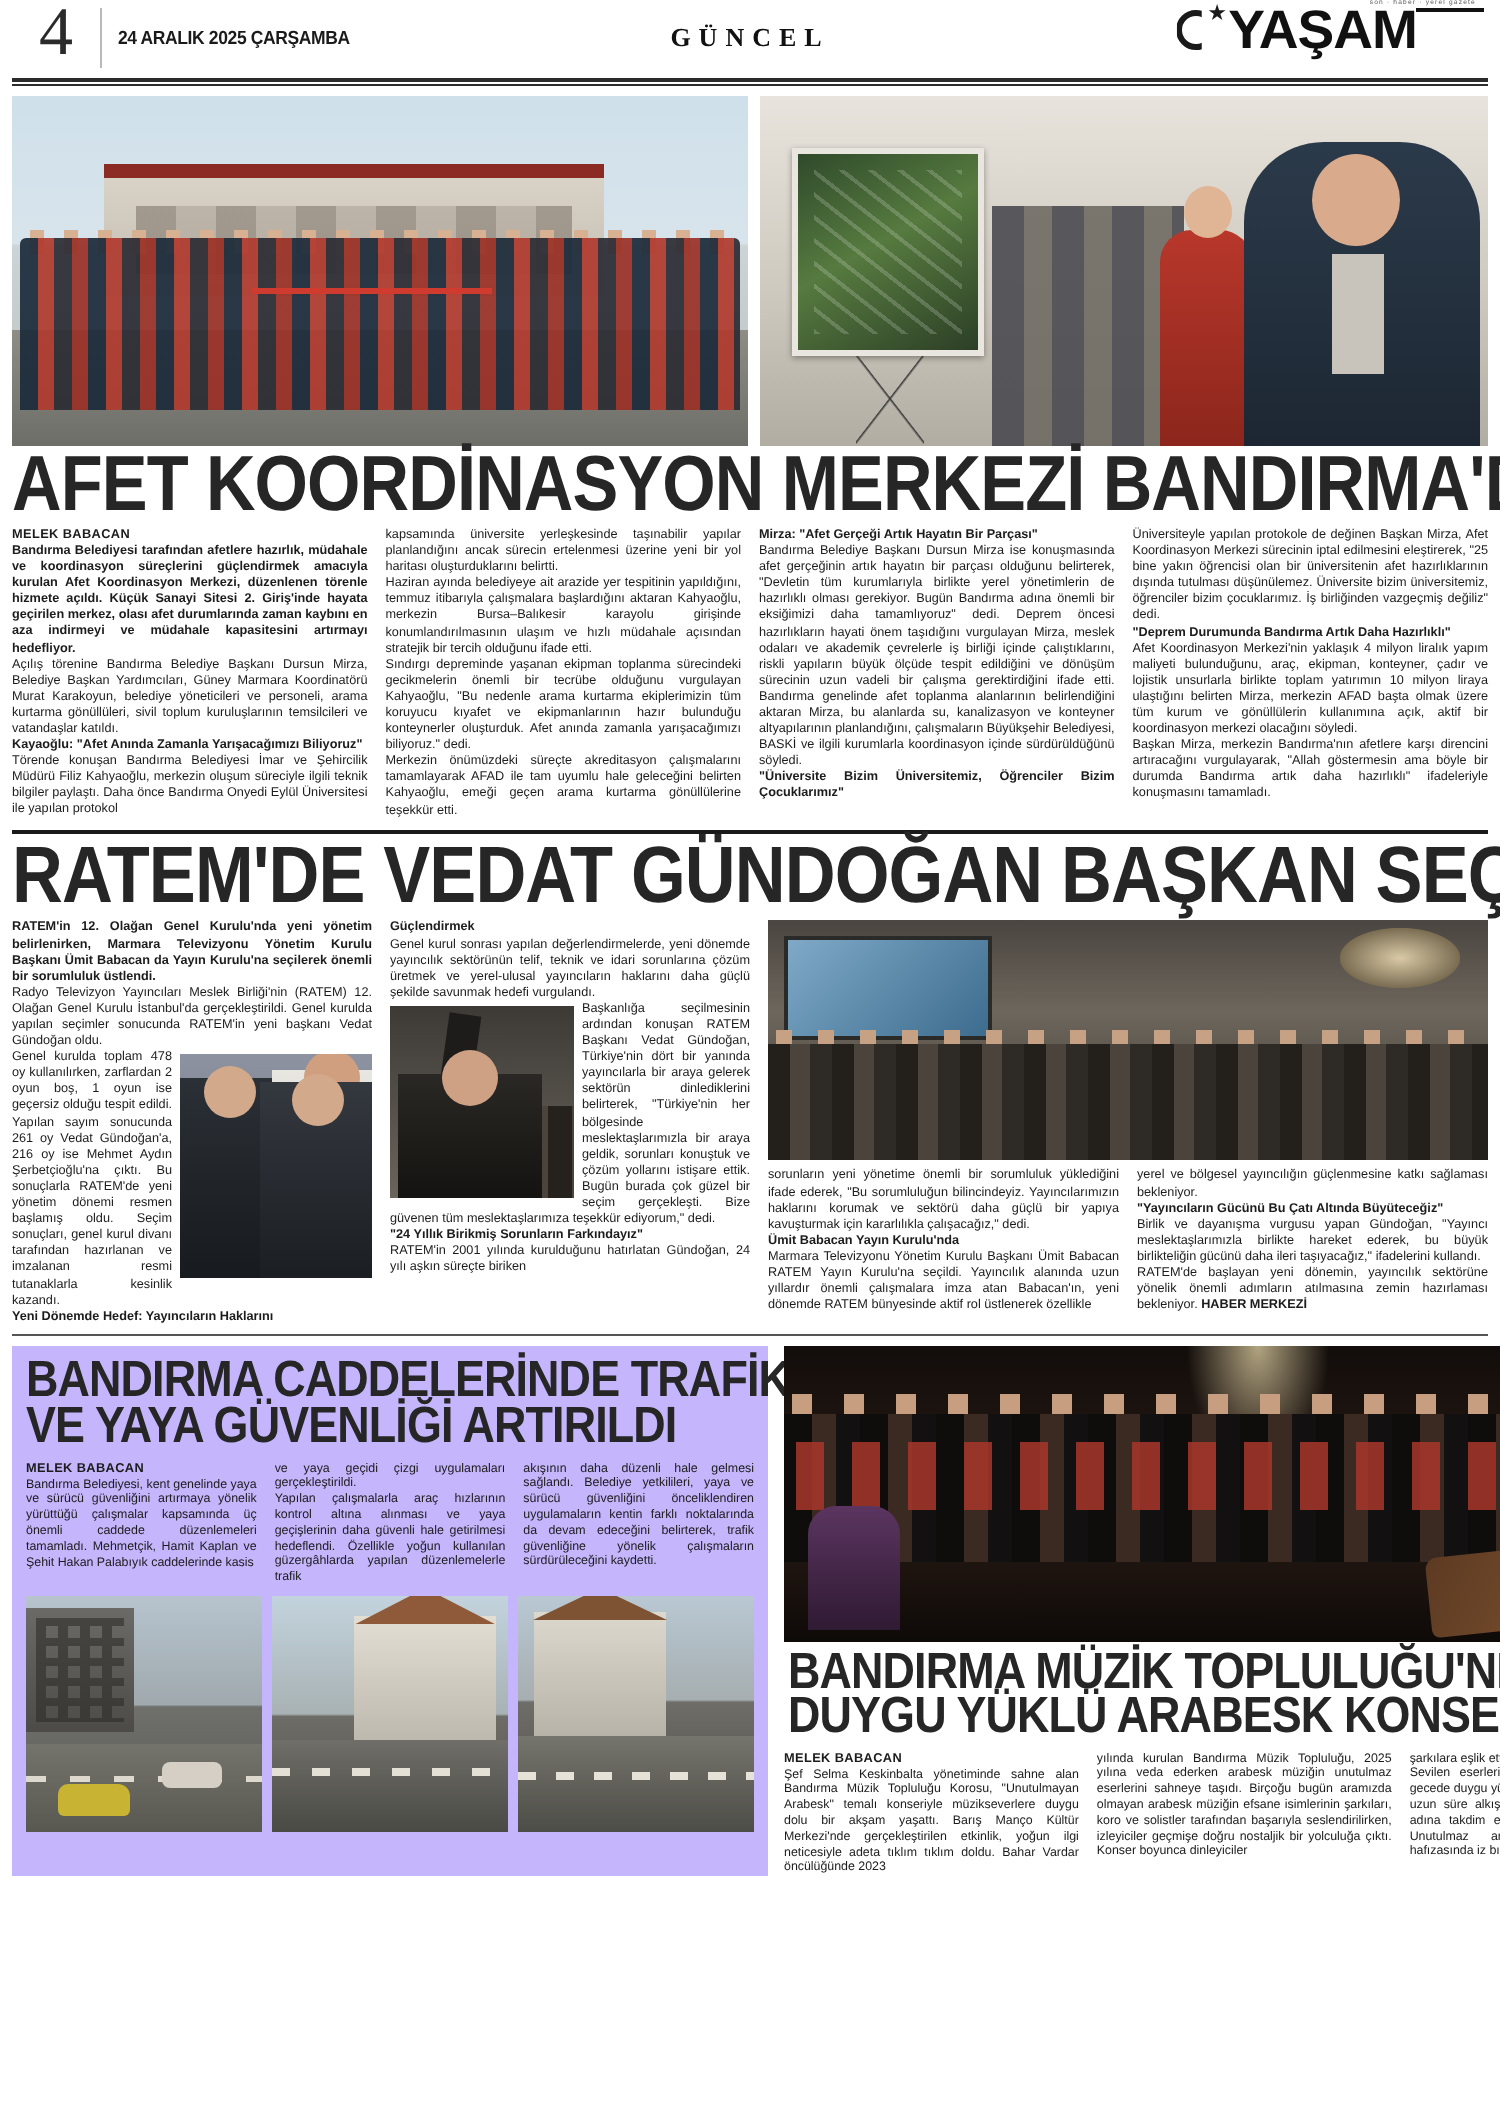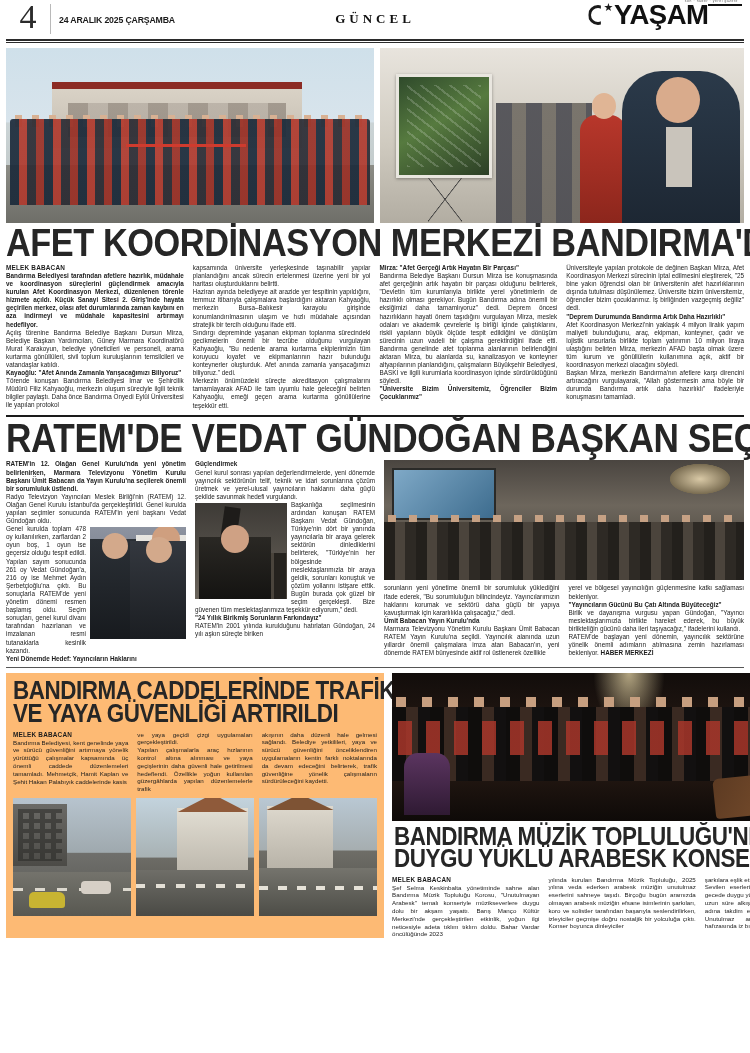--- a/index.html
+++ b/index.html
@@ -303,21 +303,21 @@
     position:absolute; left:4px; bottom:0; width:72px; height:62px;
     background: linear-gradient(180deg,#2a2824,#141311);
   }
   .ph5-man:before{content:"";position:absolute;left:22px;top:-12px;width:28px;height:28px;background:#cfa184;border-radius:50%;}
   .ph5-row {
     position:absolute; right:0; bottom:0; width:62%; height:46px;
     background: repeating-linear-gradient(90deg,#25221e 0 12px,#4a443c 12px 22px);
   }
 
   
-  .a3 { background: #fdba74; padding: 6px 7px 7px 7px; }
+  .a3 { background: #c4b5fd; padding: 6px 7px 7px 7px; }
   .a3 .headline { color:#262626; }
   .a3-photos { display:flex; gap:5px; height:118px; margin-top:5px; }
   .a3-photos > div { flex:1; position:relative; overflow:hidden; }
   .ph6-bg { position:absolute; inset:0; background: linear-gradient(180deg,#b7c4ce 0%,#9fa9ae 46%,#6f6f6c 47%,#56564f 100%); }
   .ph6-bld { position:absolute; left:0; top:6px; width:46%; height:62px; background: linear-gradient(180deg,#6b6a66,#4c4b47); }
   .ph6-bld:after{content:"";position:absolute;inset:5px;background:repeating-linear-gradient(90deg,#2d2d2a 0 5px,transparent 5px 11px),repeating-linear-gradient(180deg,#2d2d2a 0 4px,transparent 4px 10px);opacity:.6;}
   .ph6-road { position:absolute; left:0; right:0; bottom:0; height:44px; background: linear-gradient(180deg,#74736c,#585851); }
   .ph6-road:after{content:"";position:absolute;left:0;right:0;top:16px;height:3px;background:repeating-linear-gradient(90deg,#ddd9cf 0 10px, transparent 10px 22px);}
   .ph6-car { position:absolute; left:16px; bottom:8px; width:36px; height:16px; background:#c8b432; border-radius:5px 6px 3px 3px; }
   .ph6-car2 { position:absolute; right:20px; bottom:22px; width:30px; height:13px; background:#d6cfc6; border-radius:4px; }

